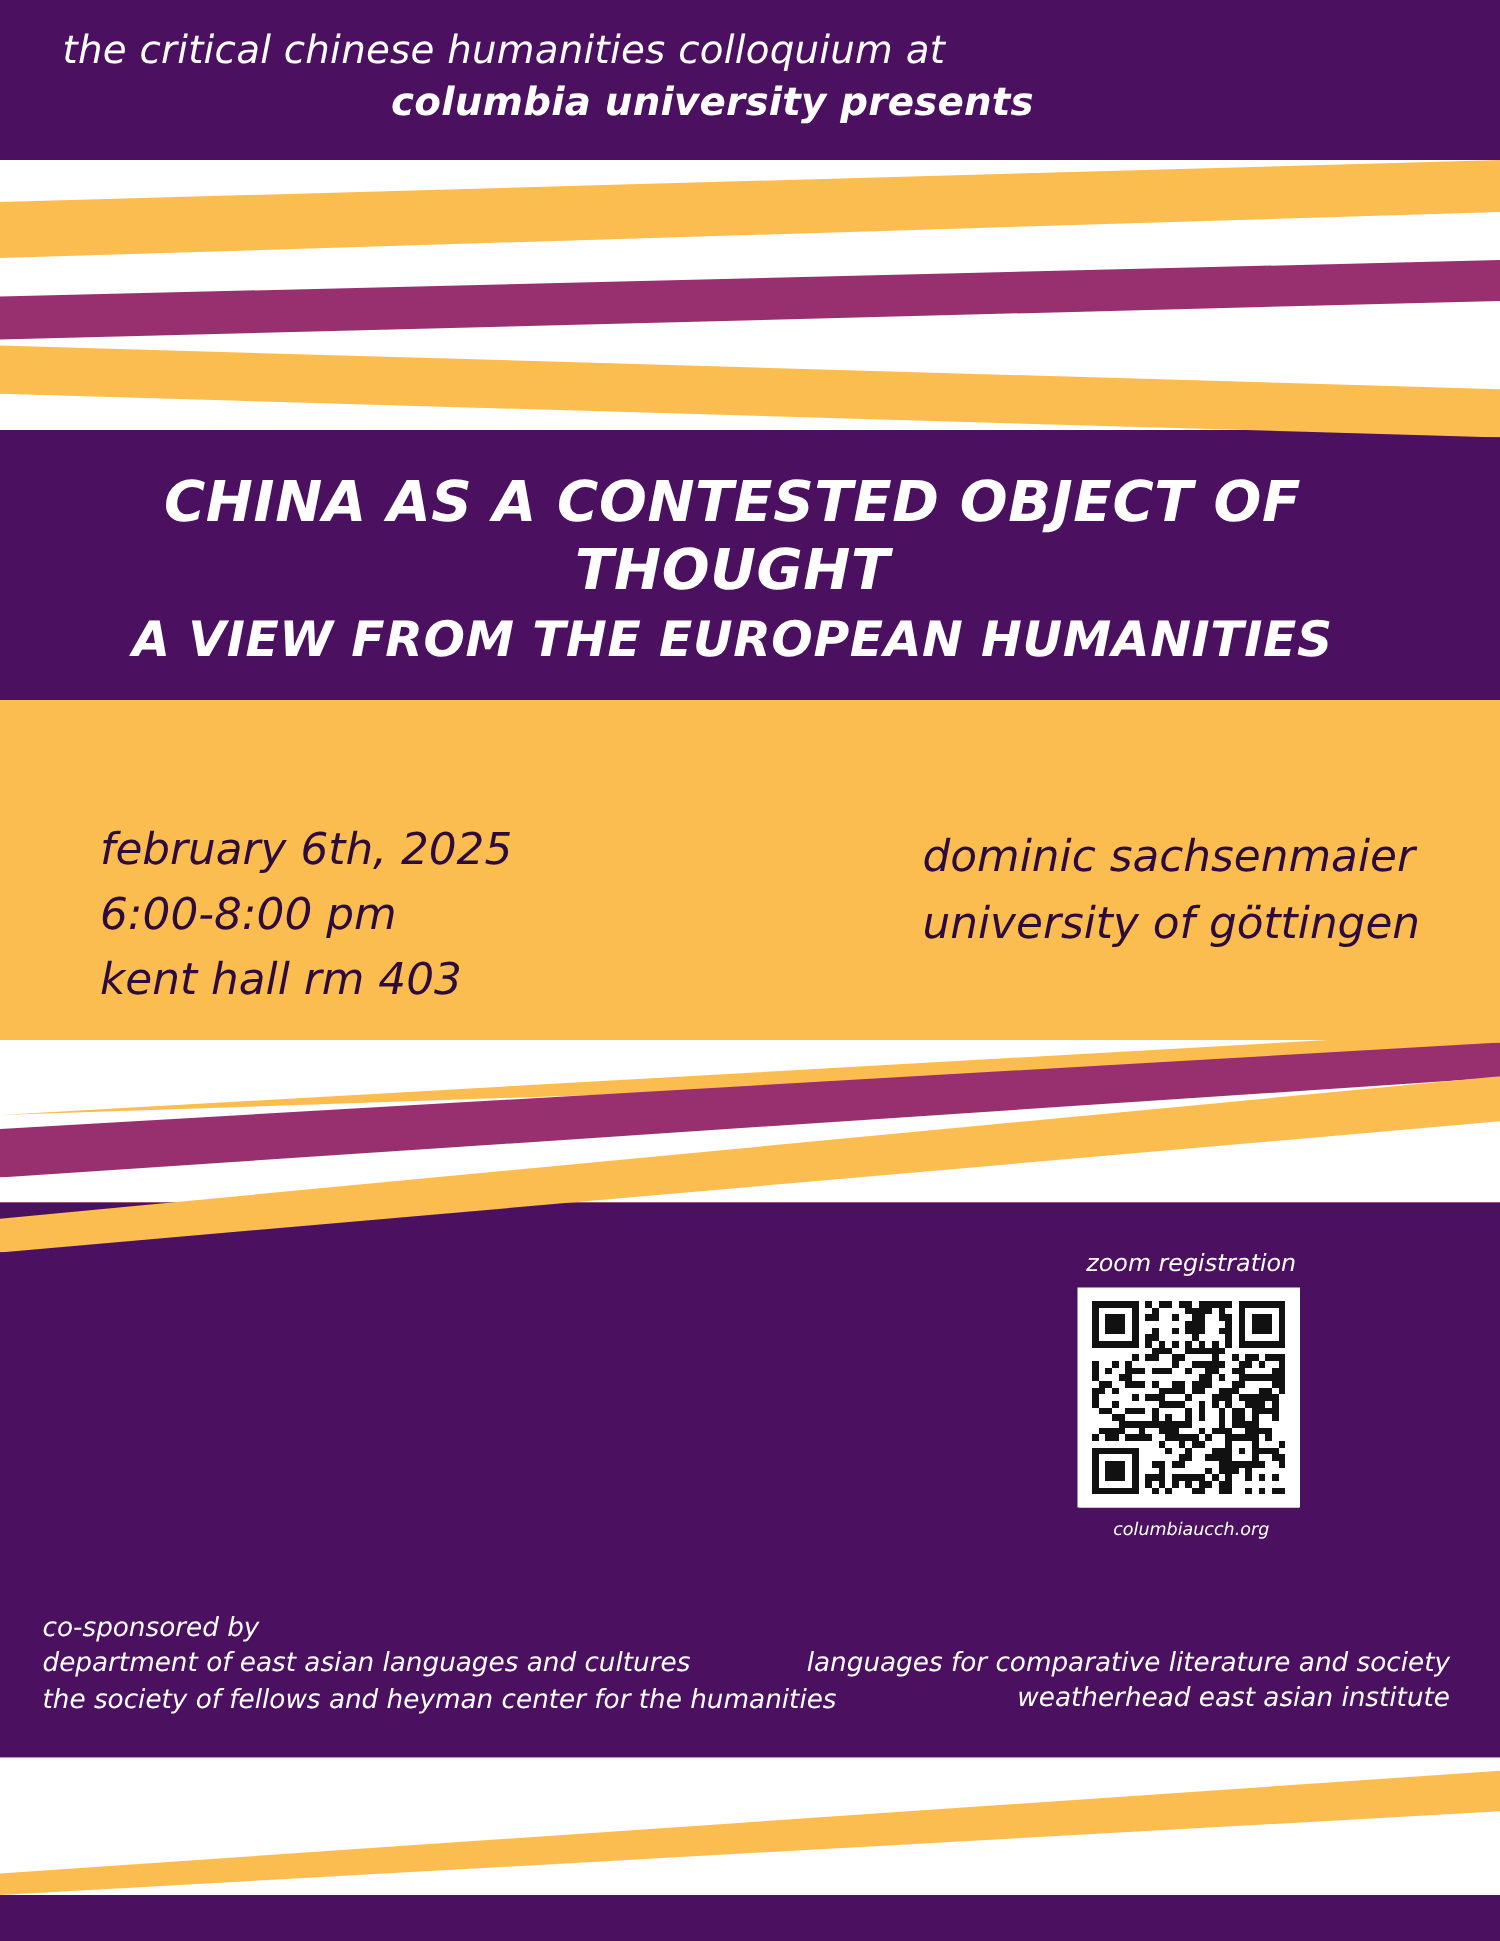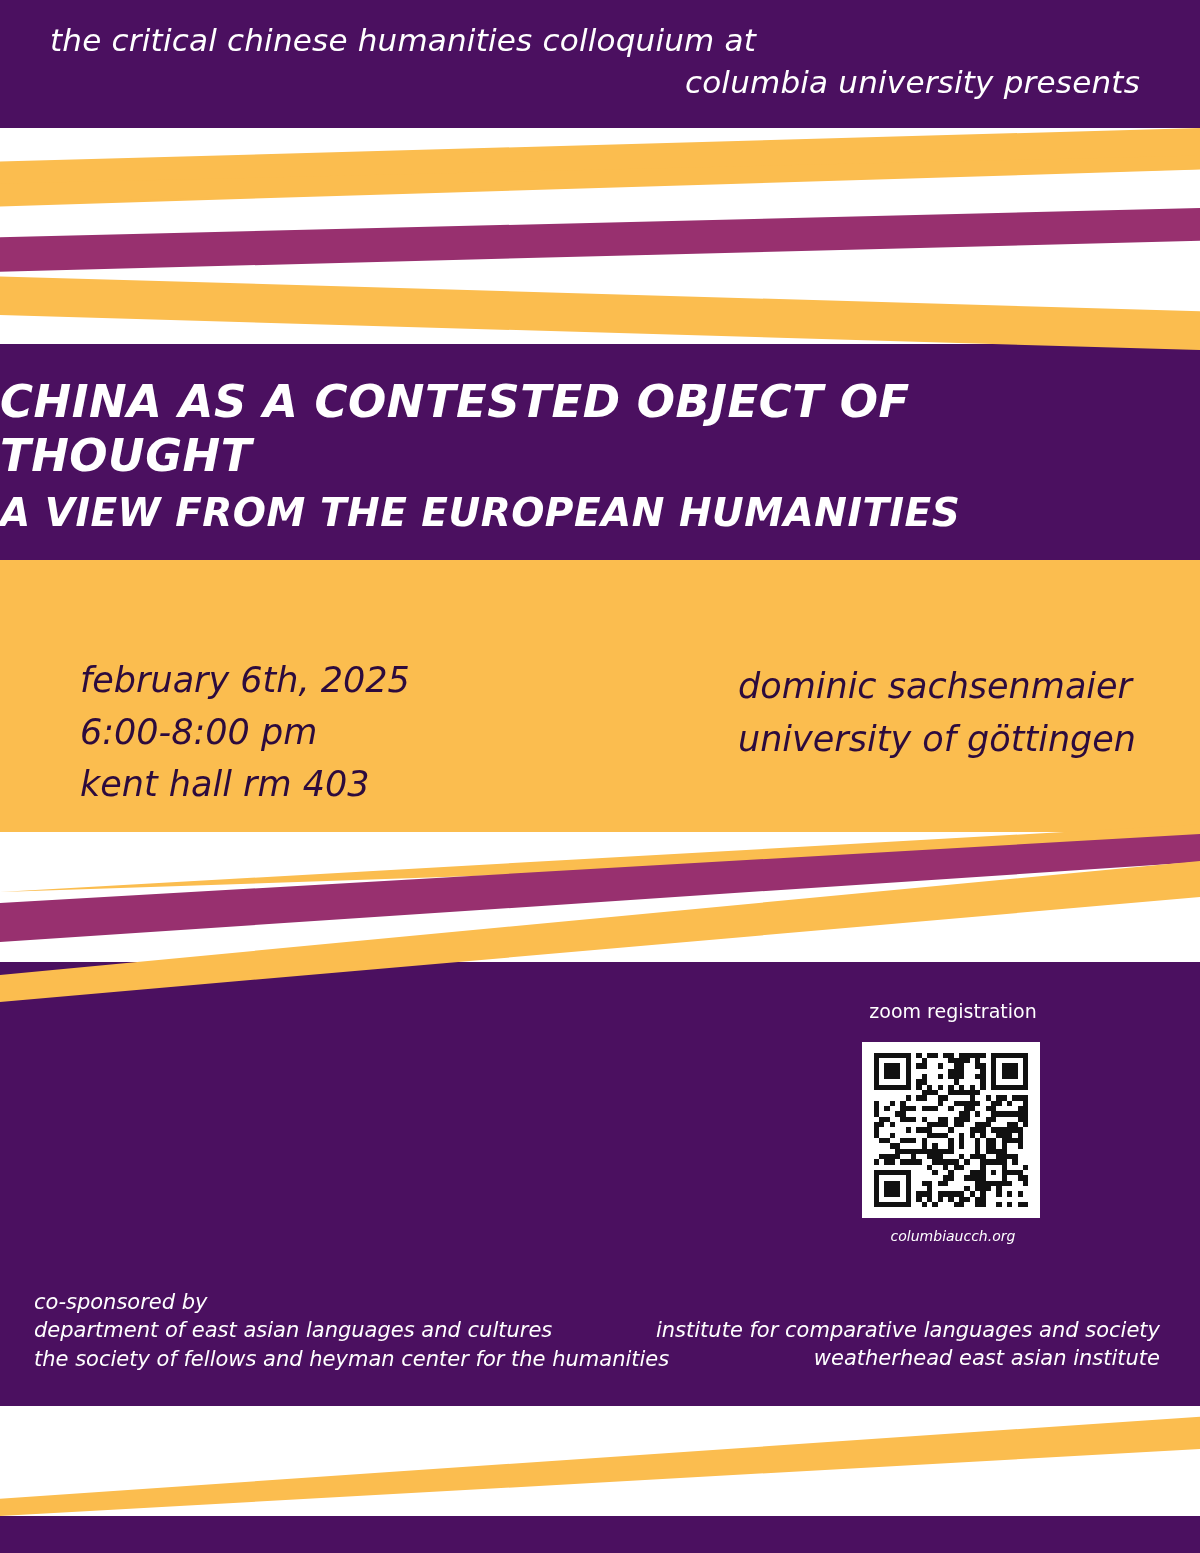--- a/index.html
+++ b/index.html
@@ -139,26 +139,27 @@
     top: 20px;
     left: 0;
     width: 1140px;
     color: #ffffff;
     font-style: italic;
     font-size: 31px;
     line-height: 1.35;
     letter-spacing: 0.2px;
   }
   .header-line-1 { text-align: left; padding-left: 50px; }
-  .header-line-2 { text-align: right; }
+  .header-line-2 { text-align: center; font-weight: bold; }
 
   .title-wrap {
     top: 375px;
     left: 0;
     width: 1172px;
+    text-align: center;
     color: #ffffff;
     font-style: italic;
     font-weight: bold;
   }
   .title-main {
     font-size: 45px;
     letter-spacing: 0.5px;
     line-height: 1.2;
   }
   .title-sub {
@@ -189,22 +190,23 @@
   .speaker div { white-space: nowrap; }
 
   .qr-wrap {
     top: 1000px;
     left: 862px;
     width: 182px;
     text-align: center;
   }
   .qr-label {
     color: #ffffff;
+    font-style: italic;
     font-size: 19px;
-    margin-bottom: 20px;
+    margin-bottom: 8px;
   }
   .qr-code {
     width: 178px;
     height: 176px;
     background: #ffffff;
     padding: 0;
     display: block;
   }
   .qr-url {
     color: #ffffff;
@@ -705,18 +707,18 @@
     <div class="qr-url">columbiaucch.org</div>
   </div>
 
   <div class="layer sponsors">
     <div class="sponsors-left">
       <div>co-sponsored by</div>
       <div>department of east asian languages and cultures</div>
       <div>the society of fellows and heyman center for the humanities</div>
     </div>
     <div class="sponsors-right">
-      <div>institute for comparative languages and society</div>
+      <div>languages for comparative literature and society</div>
       <div>weatherhead east asian institute</div>
     </div>
   </div>
 
 </div>
 
 </body></html>

